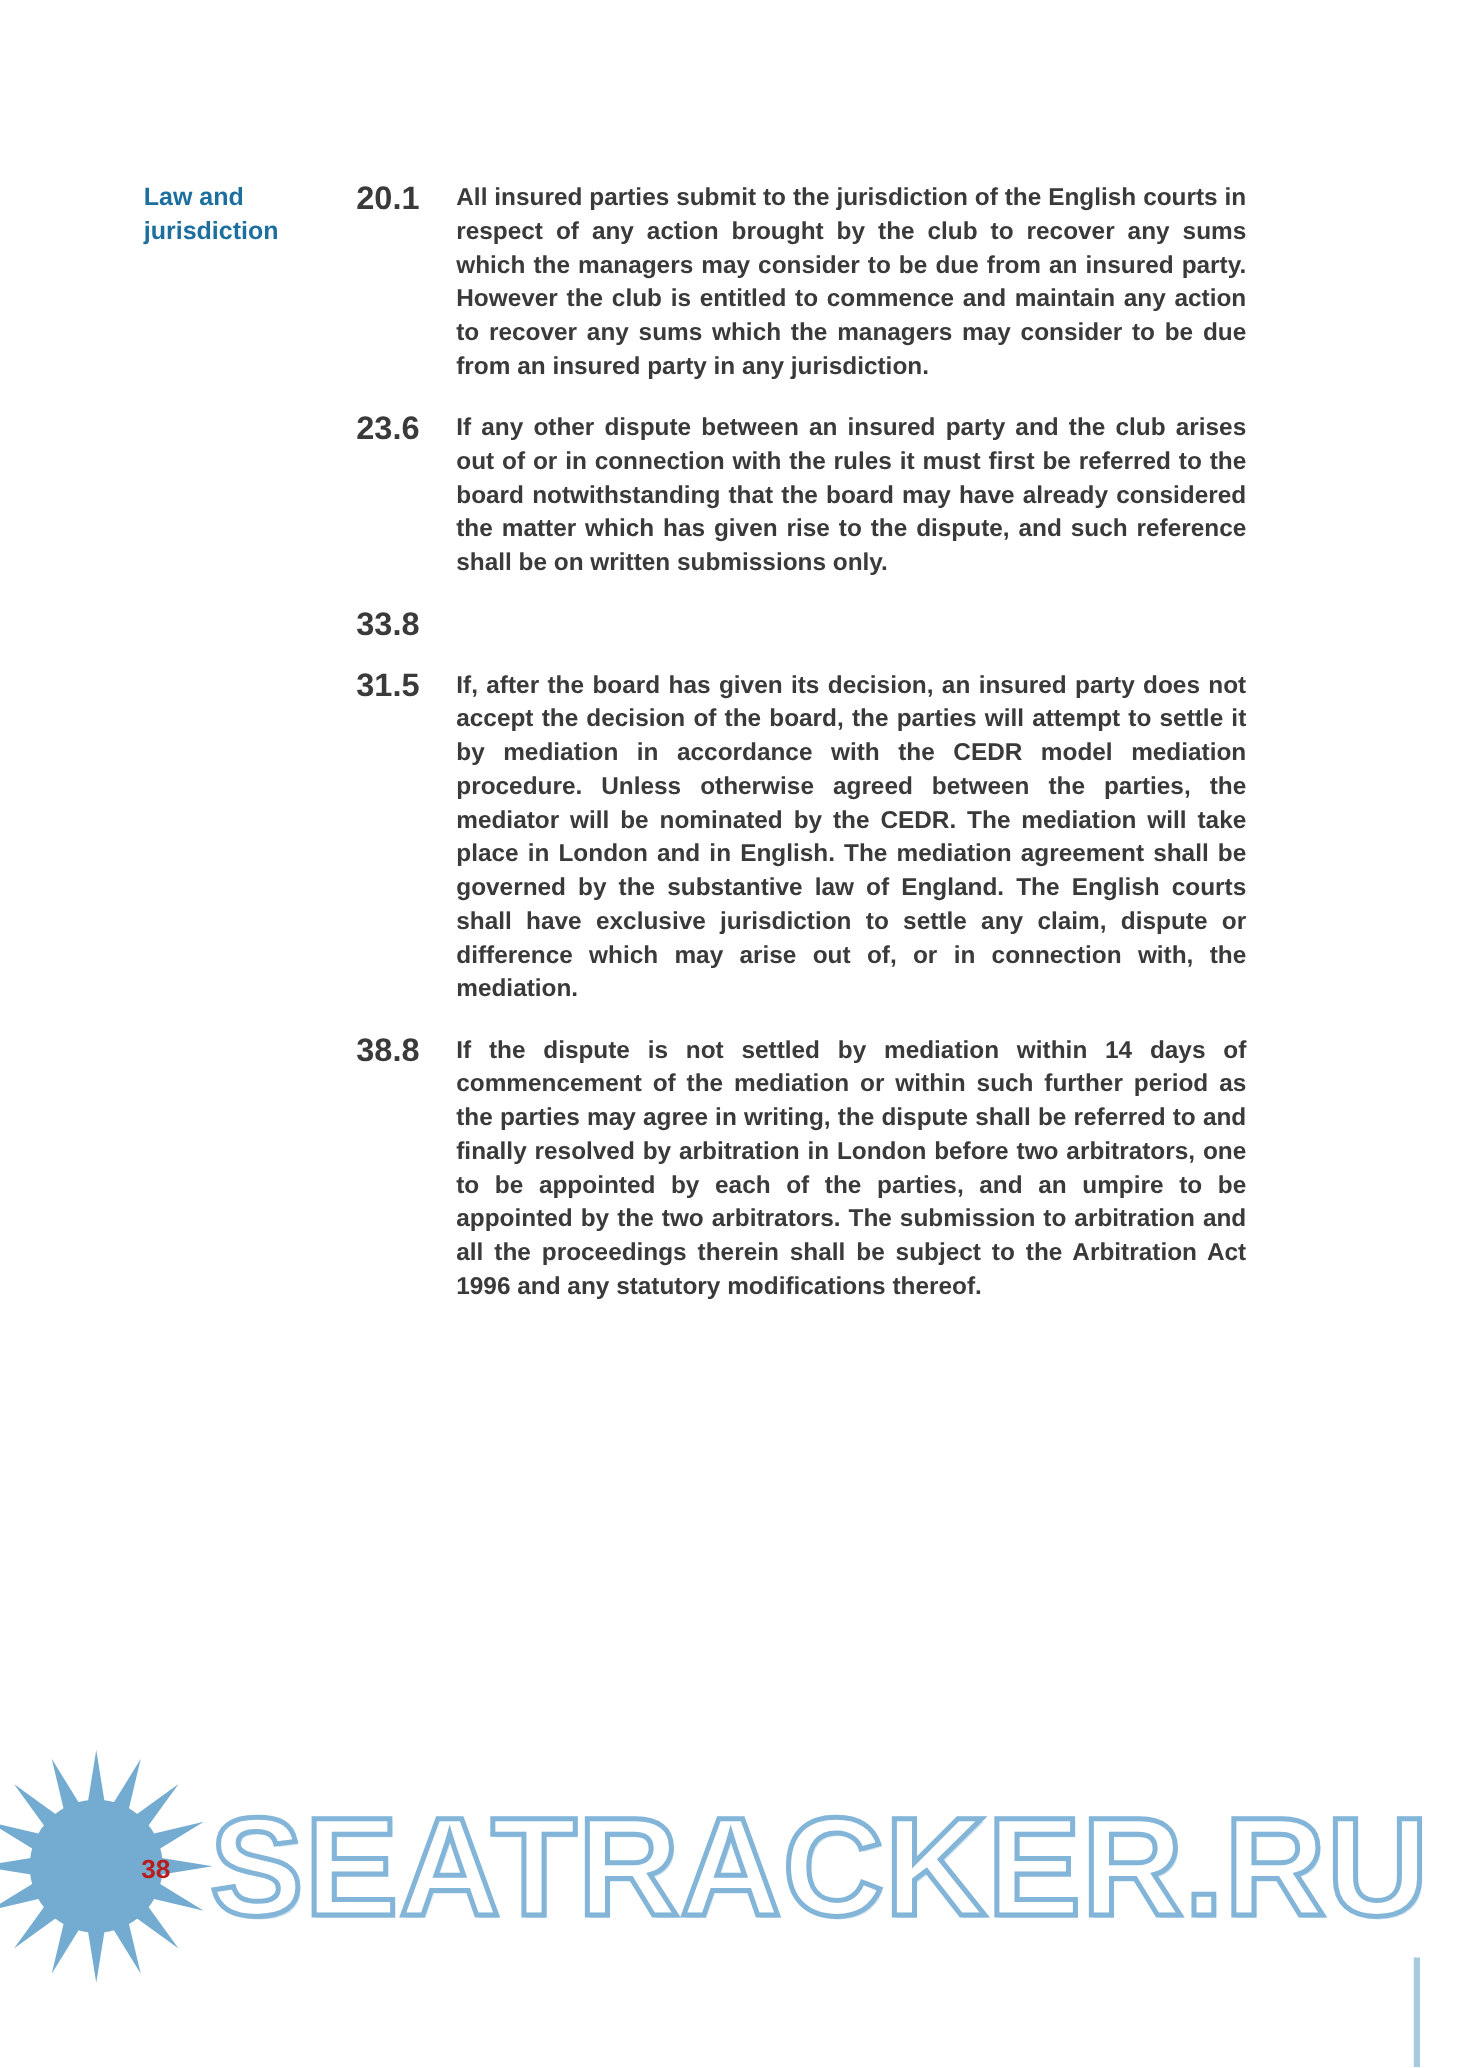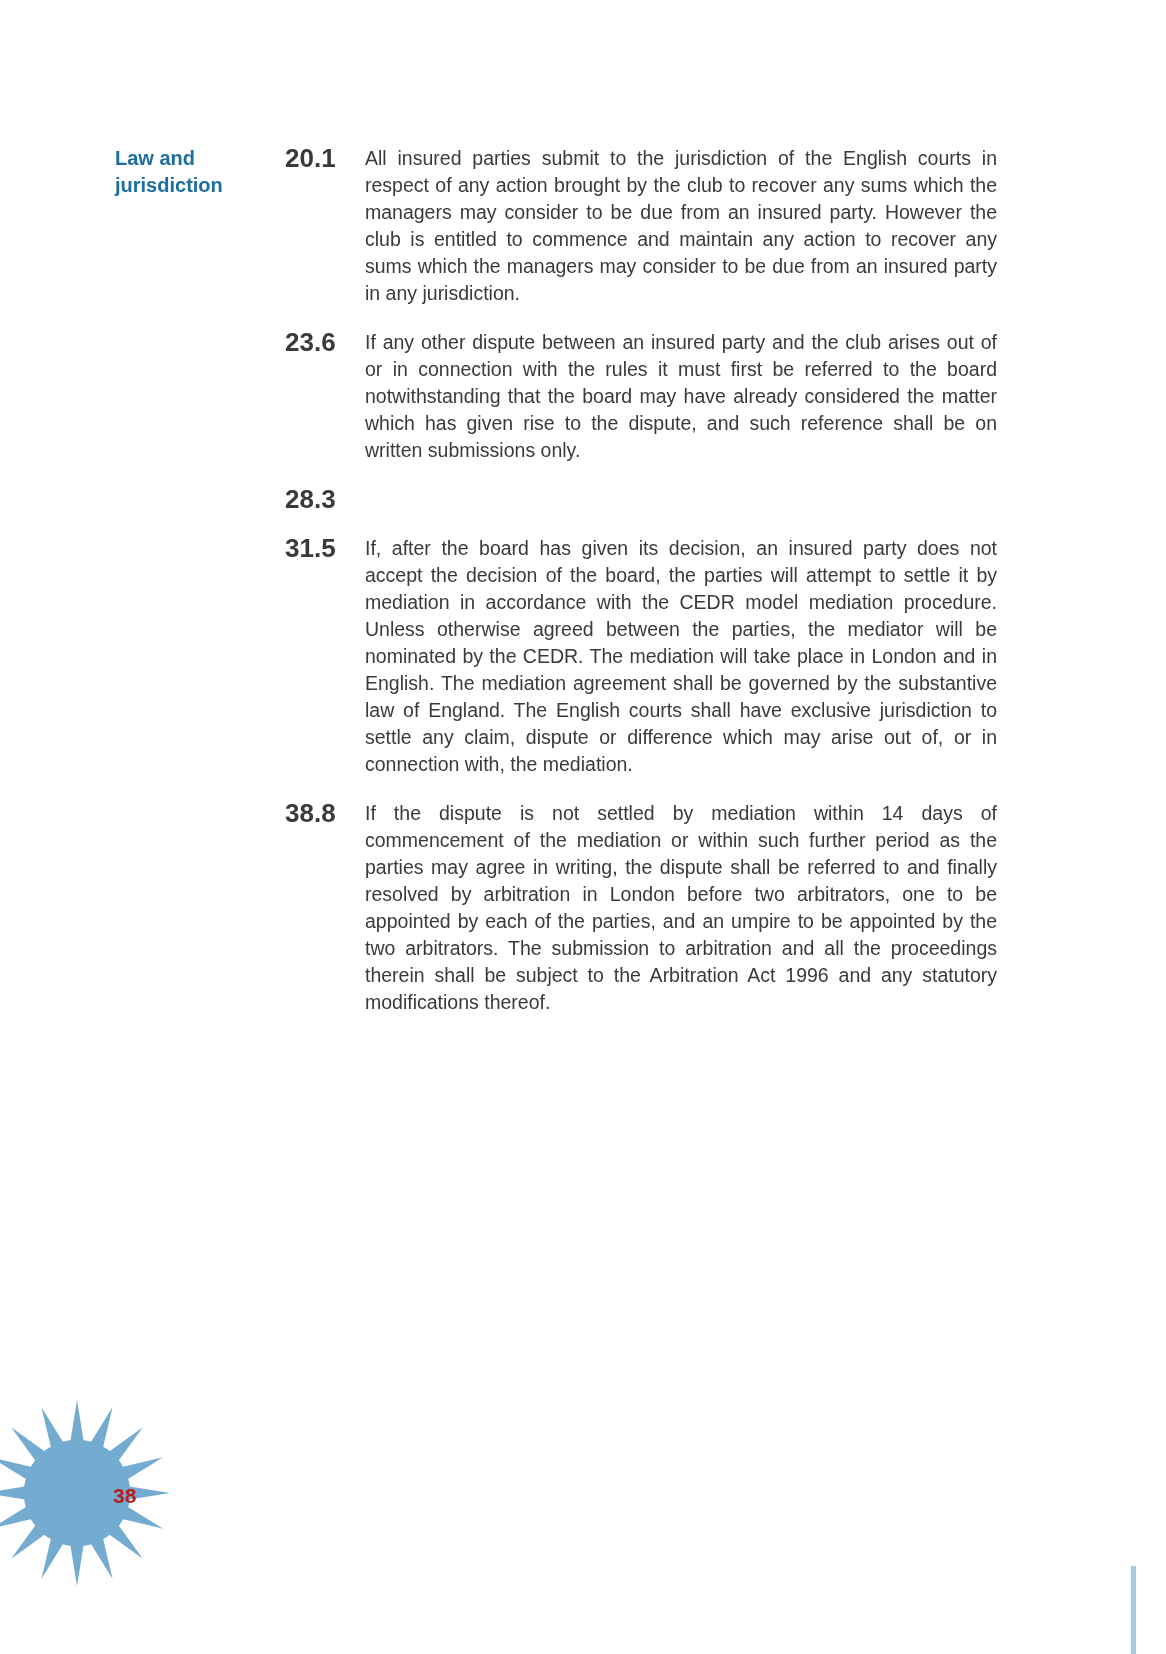--- a/index.html
+++ b/index.html
@@ -42,20 +42,21 @@
     font-size: 26px;
     line-height: 27px;
     color: var(--body-color, #3a3a3a);
   }
 
   .clause-text {
     font-size: 19.5px;
     line-height: 27px;
     color: var(--body-color, #3a3a3a);
     text-align: justify;
+    font-weight: bold;
   }
 
   
 
   .sun {
     position: absolute;
     left: -18px;
     top: 1398px;
     width: 190px;
     height: 190px;
@@ -116,21 +117,21 @@
     </section>
 
     <section class="clause-row">
       <div class="side-label"></div>
       <div class="clause-number">23.6</div>
       <div class="clause-text">If any other dispute between an insured party and the club arises out of or in connection with the rules it must first be referred to the board notwithstanding that the board may have already considered the matter which has given rise to the dispute, and such reference shall be on written submissions only.</div>
     </section>
 
     <section class="clause-row">
       <div class="side-label"></div>
-      <div class="clause-number">28.3</div>
+      <div class="clause-number">33.8</div>
     </section>
 
     <section class="clause-row">
       <div class="side-label"></div>
       <div class="clause-number">31.5</div>
       <div class="clause-text">If, after the board has given its decision, an insured party does not accept the decision of the board, the parties will attempt to settle it by mediation in accordance with the CEDR model mediation procedure. Unless otherwise agreed between the parties, the mediator will be nominated by the CEDR. The mediation will take place in London and in English. The mediation agreement shall be governed by the substantive law of England. The English courts shall have exclusive jurisdiction to settle any claim, dispute or difference which may arise out of, or in connection with, the mediation.</div>
     </section>
 
     <section class="clause-row">
       <div class="side-label"></div>
@@ -159,16 +160,17 @@
         <polygon points="100,2 91,58 109,58" transform="rotate(270 100 100)"></polygon>
         <polygon points="100,2 91,58 109,58" transform="rotate(292.5 100 100)"></polygon>
         <polygon points="100,2 91,58 109,58" transform="rotate(315 100 100)"></polygon>
         <polygon points="100,2 91,58 109,58" transform="rotate(337.5 100 100)"></polygon>
       </g>
     </g>
   </svg>
 
   <div class="page-number">38</div>
 
+  <div class="watermark-text">SEATRACKER.RU</div>
 
   <div class="edge-line"></div>
 
 </div>
 
 </body></html>

